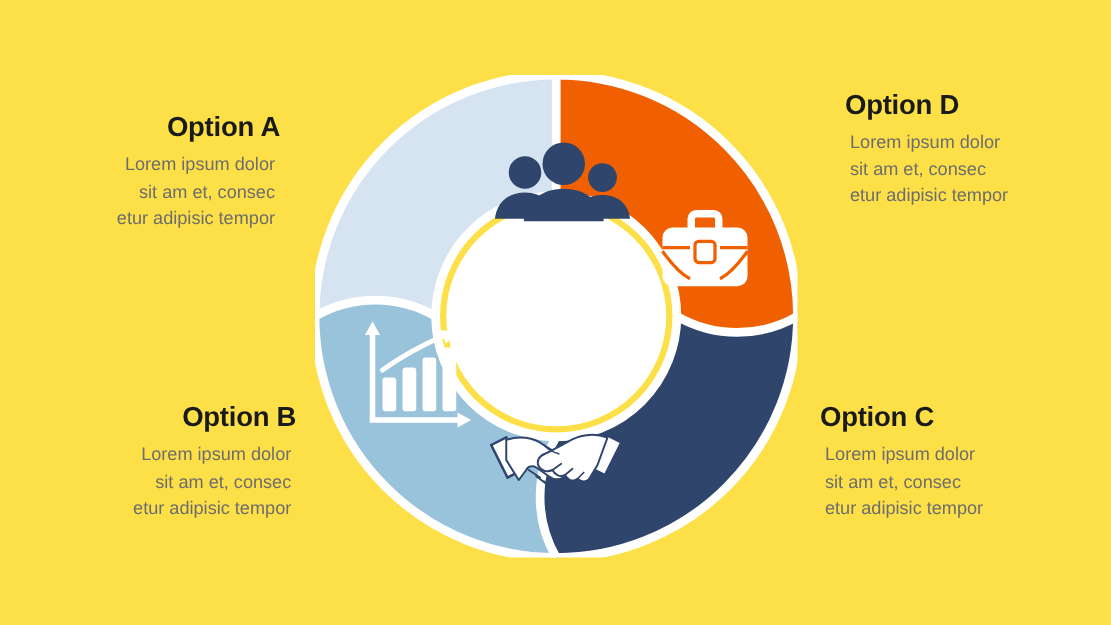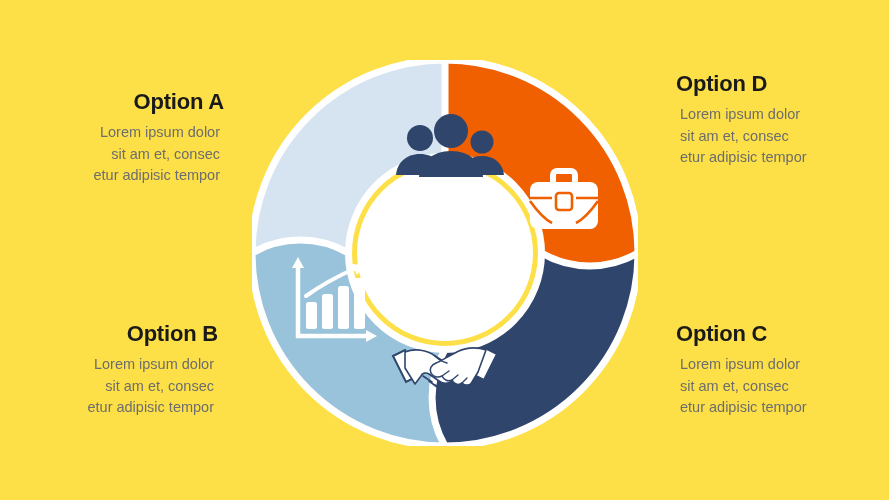--- a/index.html
+++ b/index.html
@@ -39,23 +39,23 @@
   }
   .label-desc {
     font-size: 14.5px;
     color: #6d6d6d;
     line-height: 1.48;
     margin: 4px;
     white-space: pre-line;
   }
 
   #block-a { left: 14px;  top: 90px;  }
-  #block-b { left: 8px;  top: 322px; }
+  #block-b { left: 27px;  top: 322px; }
   #block-d { left: 676px; top: 72px;  }
-  #block-c { left: 676px; top: 322px; }
+  #block-c { left: 656px; top: 322px; }
 
   
   .diagram {
     position: absolute;
     left: 252px;
     top: 60px;
     width: 386px;
     height: 386px;
   }
   .diagram svg { display: block; width: 386px; height: 386px; }

